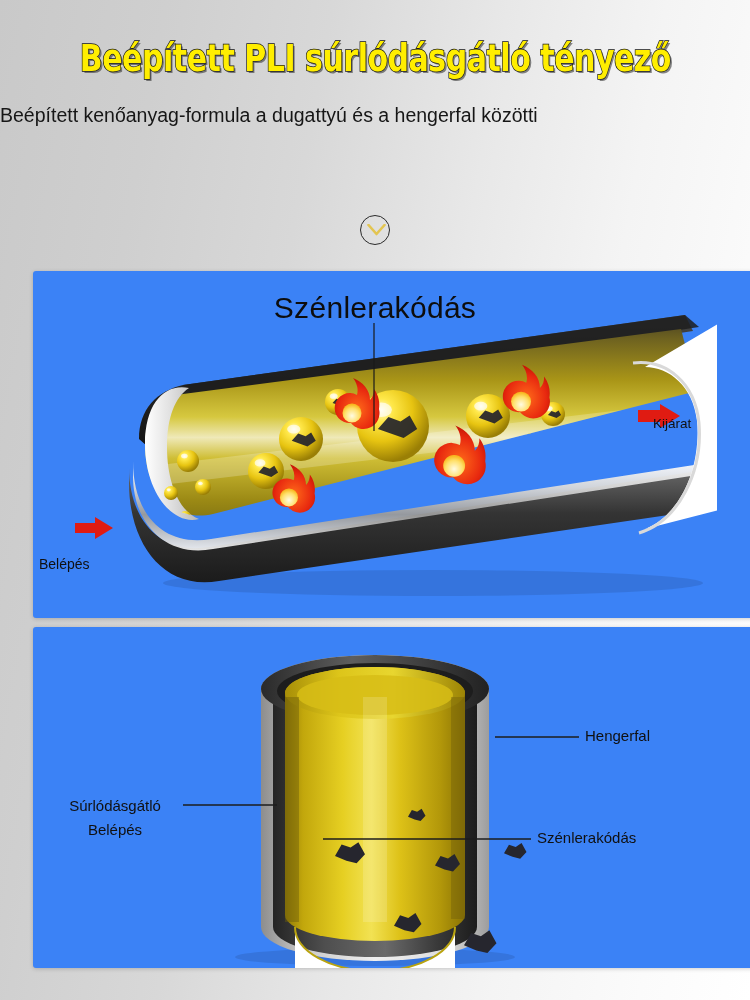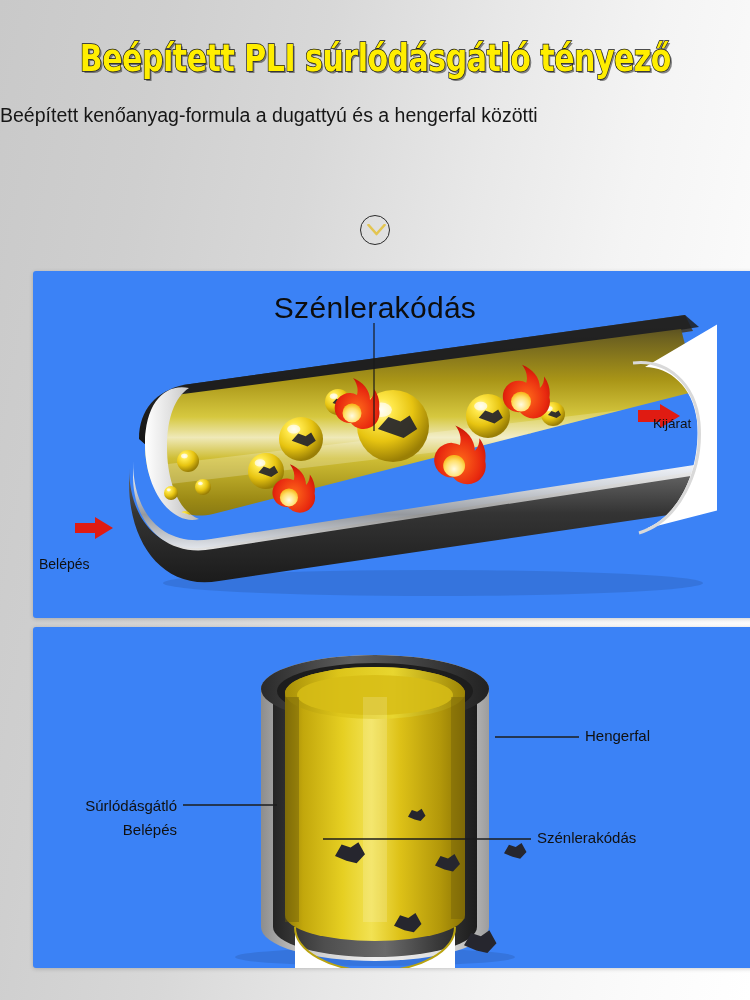--- a/index.html
+++ b/index.html
@@ -60,21 +60,21 @@
   }
   .p1-exit-label{
     position:absolute;left:620px;top:113px;font-size:13.5px;color:#101010;margin-top:32px;
   }
   .p1-entry-label{
     position:absolute;left:6px;top:285px;font-size:14px;color:#101010;
   }
 
   
   .p2-lab{position:absolute;font-size:15px;color:#101010;white-space:nowrap;}
-  .p2-lab-2line{position:absolute;font-size:15px;color:#101010;text-align:right;line-height:24px;}
+  .p2-lab-2line{position:absolute;font-size:15px;color:#101010;text-align:center;line-height:24px;}
 </style>
 </head>
 <body>
 
 <div class="page">
 
   <div class="title-wrap">
     <div class="title">Beépített PLI súrlódásgátló tényező</div>
   </div>
 

